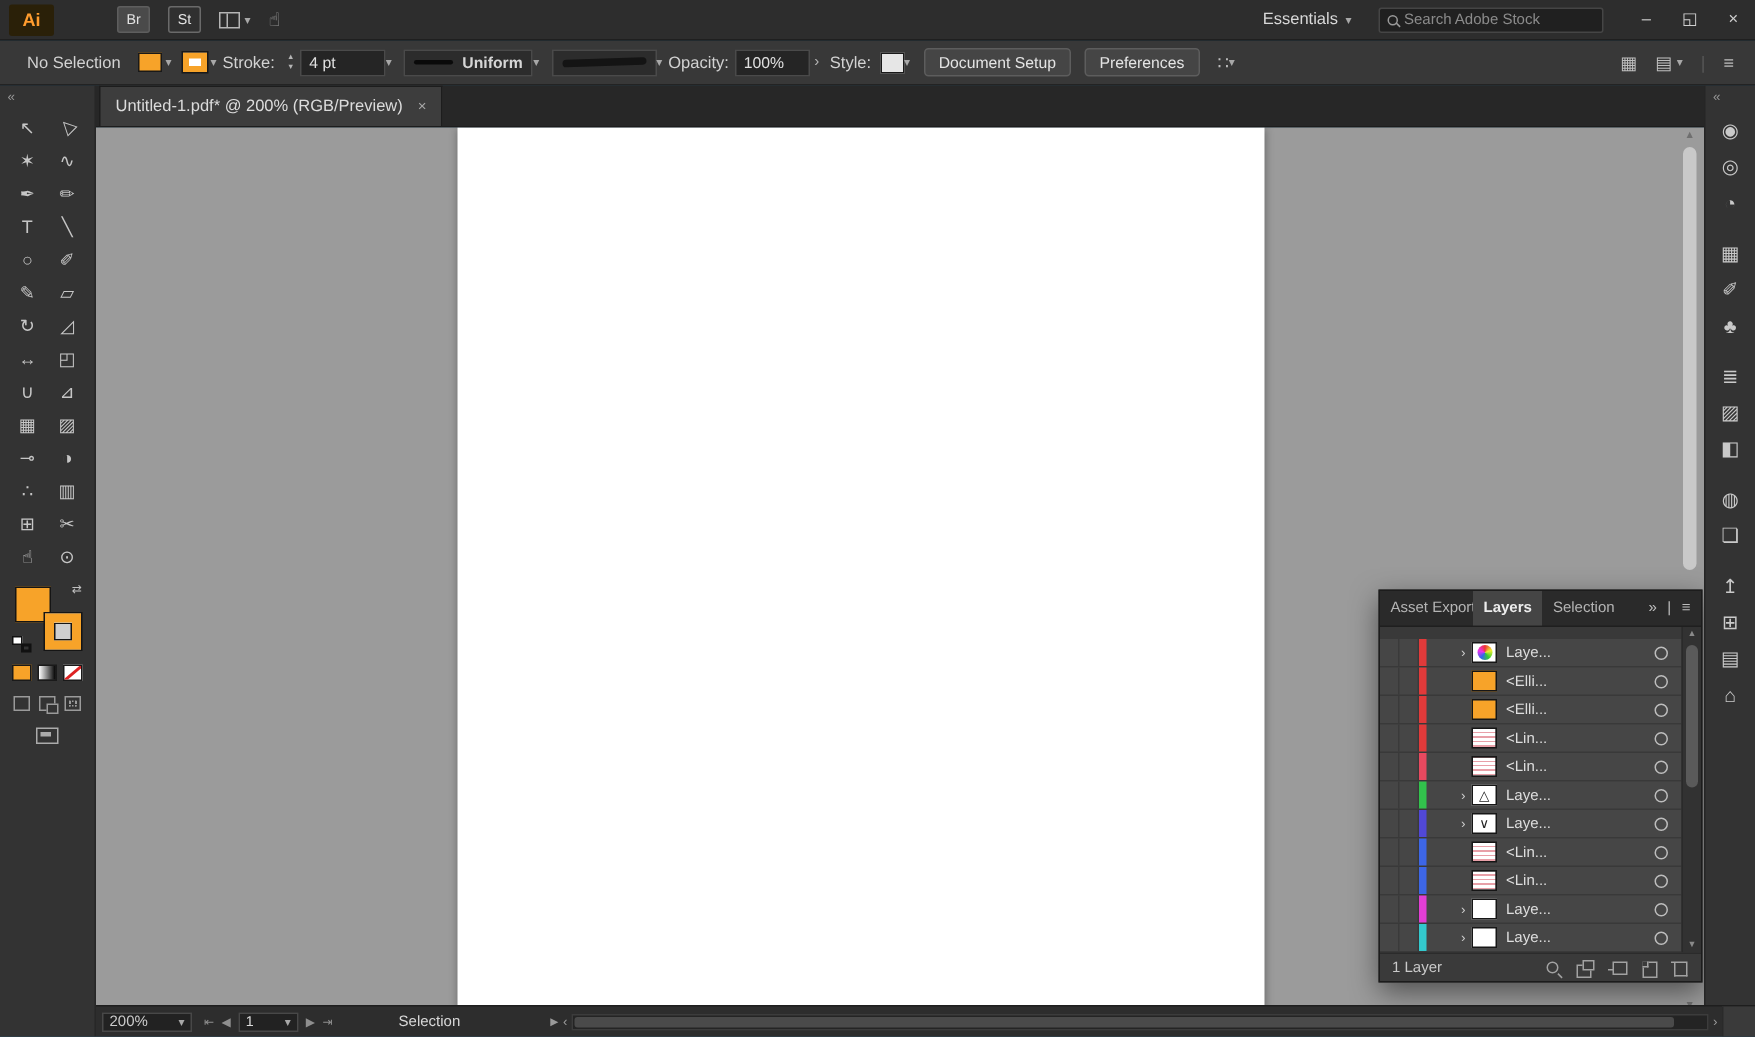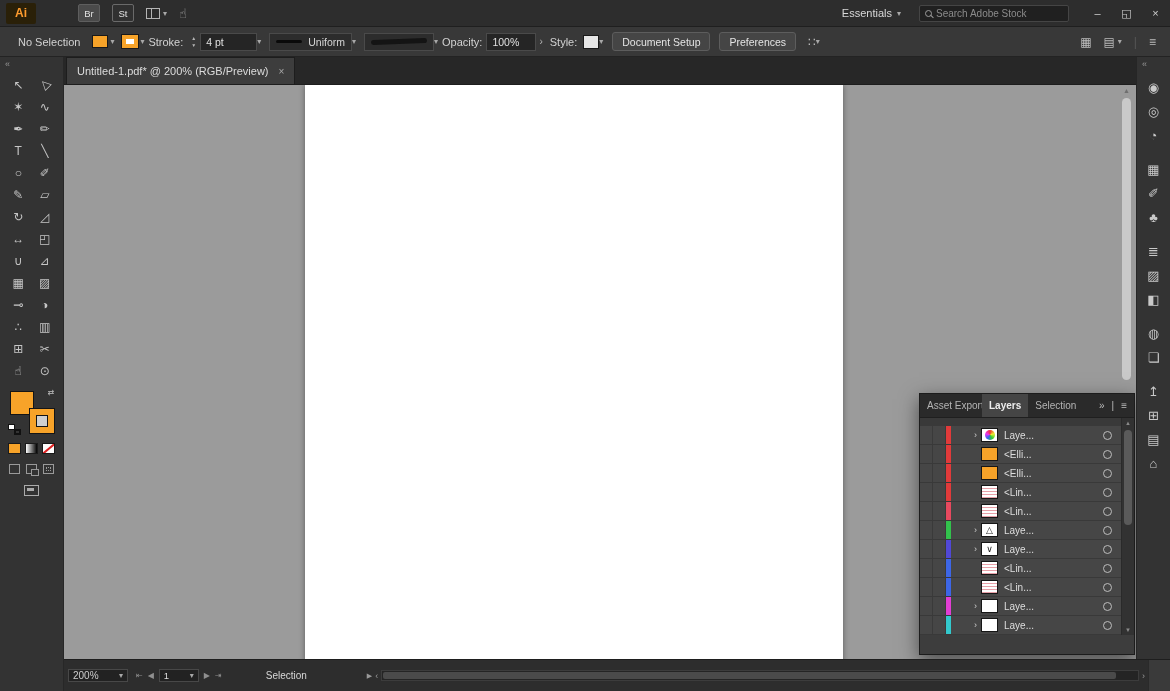--- a/index.html
+++ b/index.html
@@ -1,20 +1,20 @@
 <!DOCTYPE html>
 <html><head>
 <meta charset="utf-8">
 <style>
 *{margin:0;padding:0;box-sizing:border-box;}
 html,body{background:#1e1e1e;}
 #app{position:relative;width:1170px;height:691px;background:#0c4a6e;font-family:"Liberation Sans","DejaVu Sans",sans-serif;color:#d6d6d6;overflow:hidden;}
 button{background:none;border:none;color:inherit;font:inherit;cursor:default;}
 .chev{font-size:8px;color:#a8a8a8;}
-.ml8{margin-left:8px;}.ml10{margin-left:10px;}.ml12{margin-left:12px;}
+.ml8{margin-left:8px;font-weight:bold;}.ml10{margin-left:10px;}.ml12{margin-left:12px;}
 
 
 #menubar{position:absolute;left:0;top:0;width:100%;height:27px;background:#2d2d2d;border-bottom:1px solid #1f1f1f;display:flex;align-items:center;font-size:11px;z-index:10;}
 .ai-logo{width:30px;height:21px;margin:0 8px 0 6px;background:#2a2008;color:#ff9c2e;font-weight:bold;font-size:12px;display:flex;align-items:center;justify-content:center;border-radius:2px;}
 #menus{display:flex;}
 #menus .menu-item{padding:0 9px;line-height:27px;color:#d8d8d8;}
 .quick{display:flex;align-items:center;gap:12px;margin-left:34px;}
 .sq-btn{width:22px;height:18px;background:#4a4a4a;border:1px solid #5e5e5e;border-radius:2px;font-size:9.5px;color:#e2e2e2;display:flex;align-items:center;justify-content:center;}
 .sq-btn.st{background:#303030;border-color:#6a6a6a;}
 .icon-btn{display:flex;align-items:center;gap:3px;color:#bdbdbd;}
@@ -132,21 +132,21 @@
 .fi-clip::before{content:"";position:absolute;left:0;top:3px;width:8px;height:7px;border:1px solid #b5b5b5;}
 .fi-clip::after{content:"";position:absolute;right:0;top:0;width:6px;height:5px;border:1px solid #b5b5b5;background:#3a3a3a;}
 .fi-sub::before{content:"";position:absolute;left:3px;top:1px;width:8px;height:7px;border:1px solid #b5b5b5;}
 .fi-sub::after{content:"";position:absolute;left:0;top:6px;width:4px;height:1px;background:#b5b5b5;}
 .fi-new::before{content:"";position:absolute;left:2px;top:1px;width:8px;height:9px;border:1px solid #b5b5b5;}
 .fi-new::after{content:"";position:absolute;left:2px;top:1px;width:3px;height:3px;border-right:1px solid #b5b5b5;border-bottom:1px solid #b5b5b5;background:#3a3a3a;}
 .fi-trash::before{content:"";position:absolute;left:2px;top:2px;width:7px;height:8px;border:1px solid #b5b5b5;border-top:none;}
 .fi-trash::after{content:"";position:absolute;left:0;top:1px;width:11px;height:1px;background:#b5b5b5;}
 
 
-#statusbar{position:absolute;left:64px;right:0;bottom:0;height:32px;background:#2d2d2d;border-top:1px solid #1e1e1e;display:flex;align-items:center;font-size:10px;color:#ccc;z-index:8;}
+#statusbar{position:absolute;left:64px;right:0;bottom:0;height:21px;background:#2d2d2d;border-top:1px solid #1e1e1e;display:flex;align-items:center;font-size:10px;color:#ccc;z-index:8;}
 .zoom-box{width:60px;height:13px;margin-left:4px;background:#222;border:1px solid #484848;display:flex;align-items:center;padding:0 4px;}
 .zoom-box .chev{margin-left:auto;}
 .nav{display:flex;align-items:center;gap:5px;margin-left:8px;color:#8f8f8f;font-size:8px;}
 .ab-box{width:40px;height:13px;background:#222;border:1px solid #484848;display:flex;align-items:center;padding:0 4px;color:#ddd;font-size:9.5px;}
 .ab-box .chev{margin-left:auto;}
 .status-text{margin-left:44px;color:#d8d8d8;}
 .play{margin-left:60px;font-size:7px;color:#9a9a9a;}
 .hscroll{flex:1;display:flex;align-items:center;margin:0 3px;gap:3px;color:#9a9a9a;font-size:9px;}
 .hs-track{flex:1;height:11px;background:#242424;border:1px solid #3c3c3c;position:relative;}
 .hs-thumb{position:absolute;left:1px;top:1px;bottom:1px;width:97%;background:#4a4a4a;border-radius:2px;}
@@ -520,20 +520,30 @@
               <span class="lbl">Laye...</span>
               <span class="target"></span>
             </div>
           </div>
         <div class="lp-scroll">
           <span class="up">▲</span>
           <span class="sthumb"></span>
           <span class="down">▼</span>
         </div>
       </div>
+      <div class="lp-foot">
+        <span>1 Layer</span>
+        <div class="ficons">
+          <span class="fi fi-mag"></span>
+          <span class="fi fi-clip"></span>
+          <span class="fi fi-sub"></span>
+          <span class="fi fi-new"></span>
+          <span class="fi fi-trash"></span>
+        </div>
+      </div>
     </section>
   </div>
 
   <aside id="dock">
     <div class="panel-collapse">«</div>
     <div class="dock-icons">
 
         <button class="dock-icon">
           <span>◉</span>
         </button>

